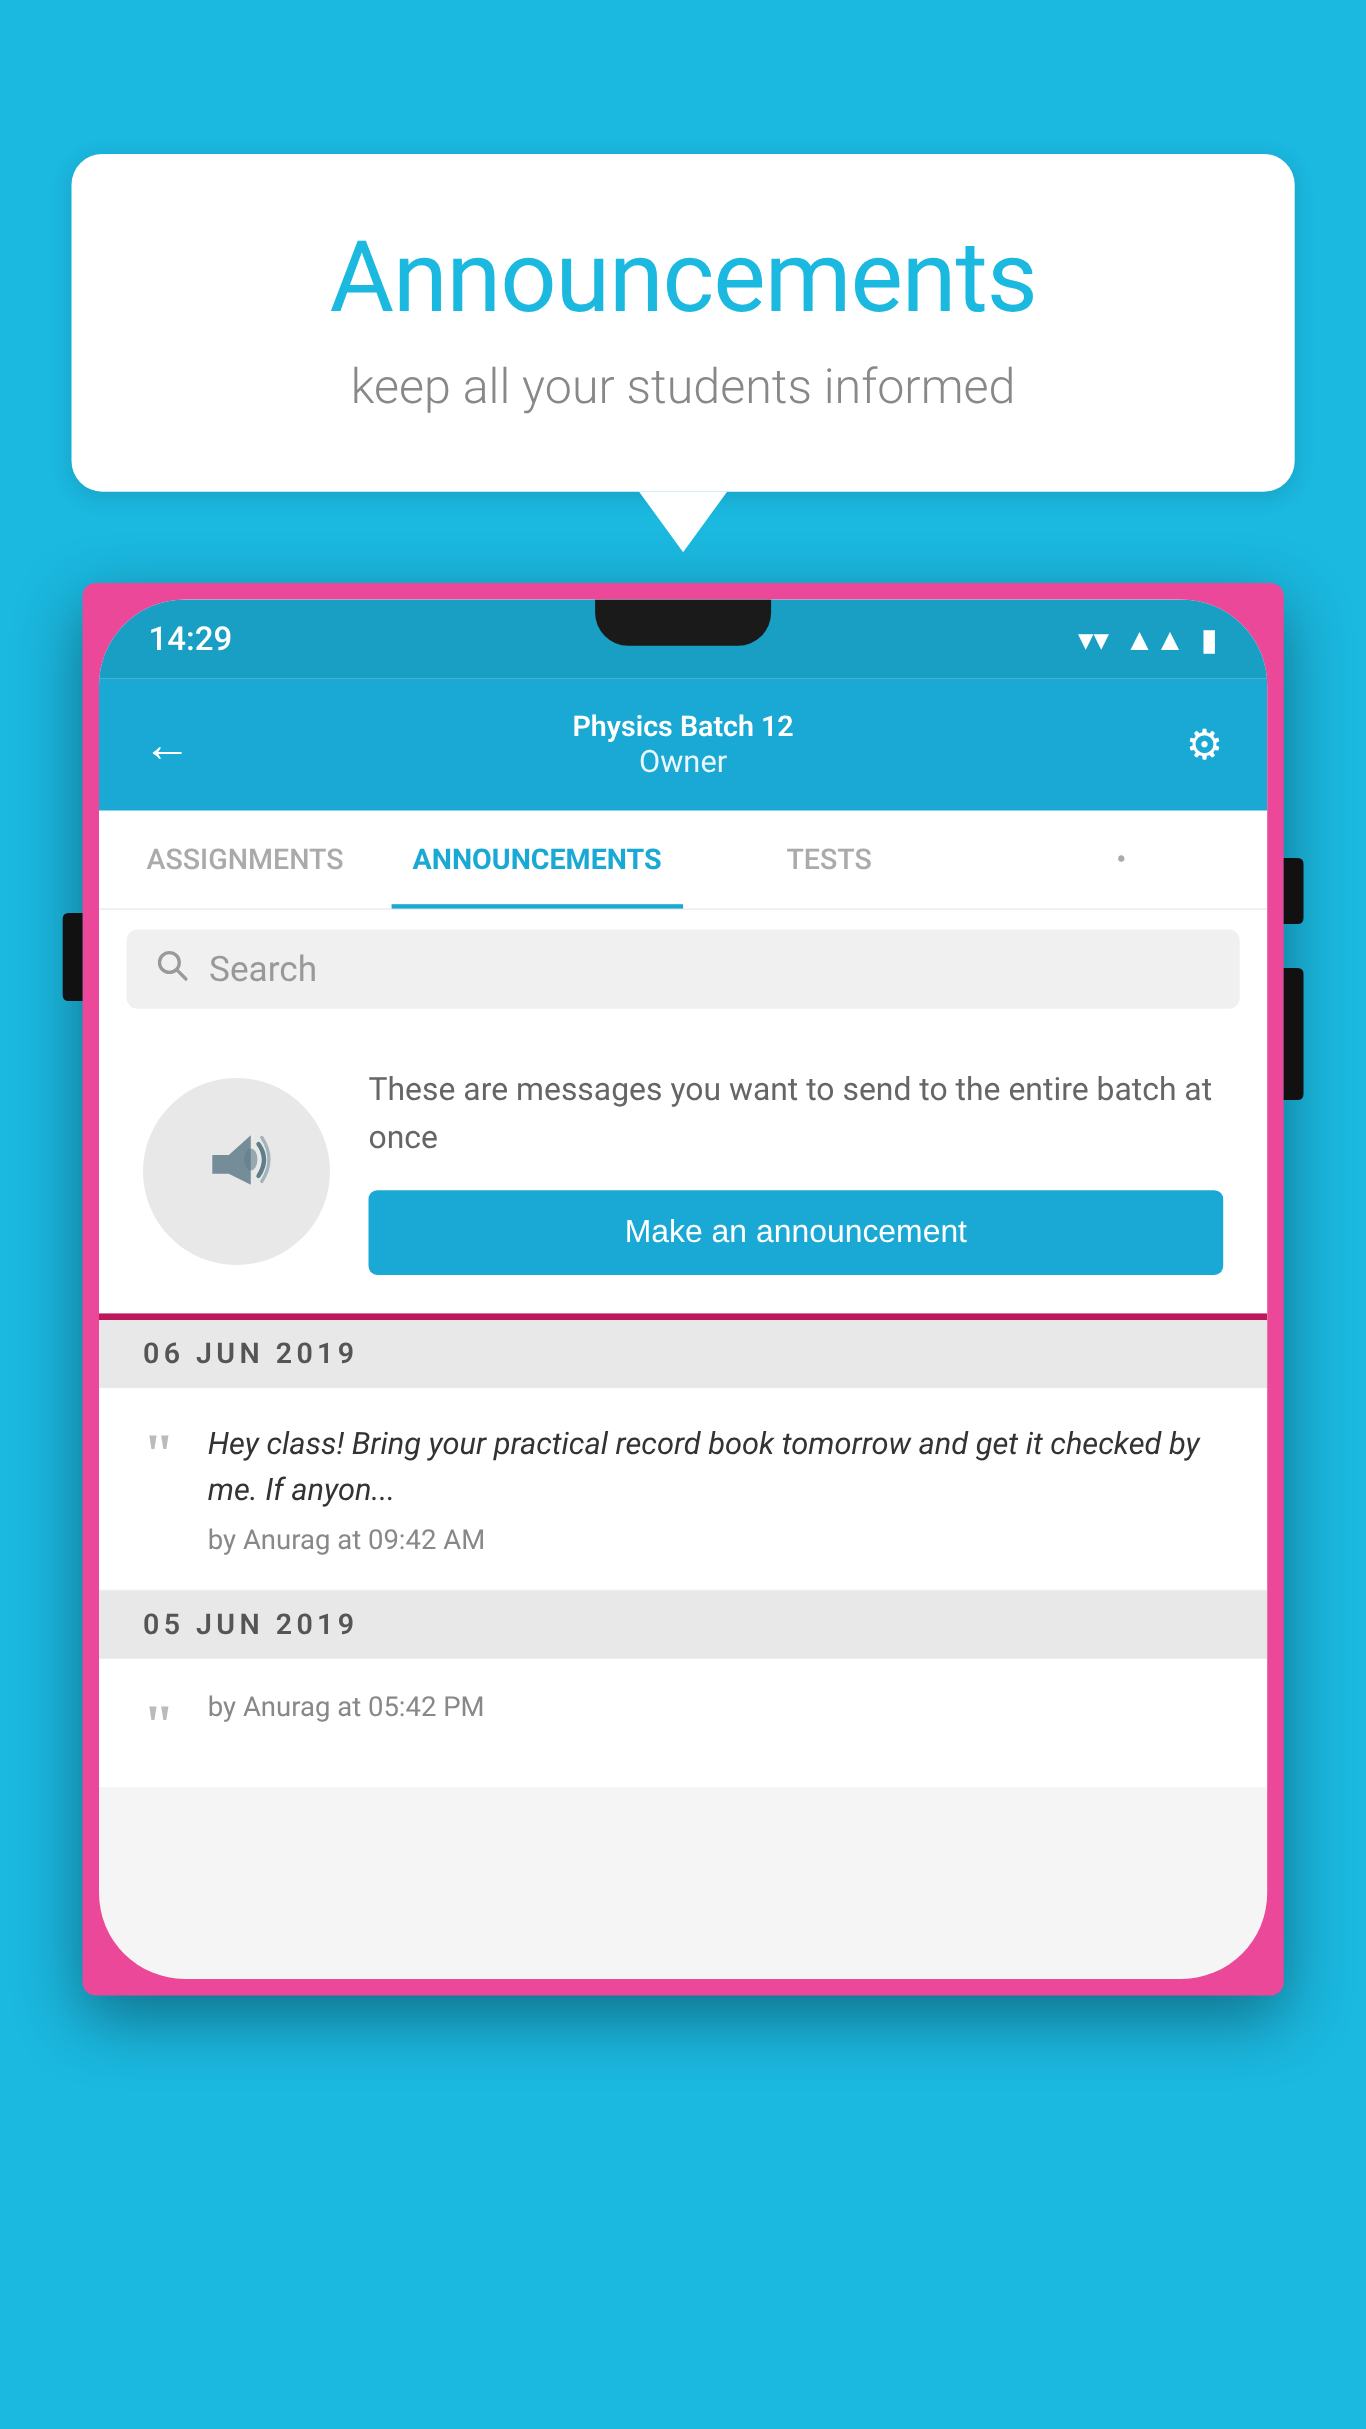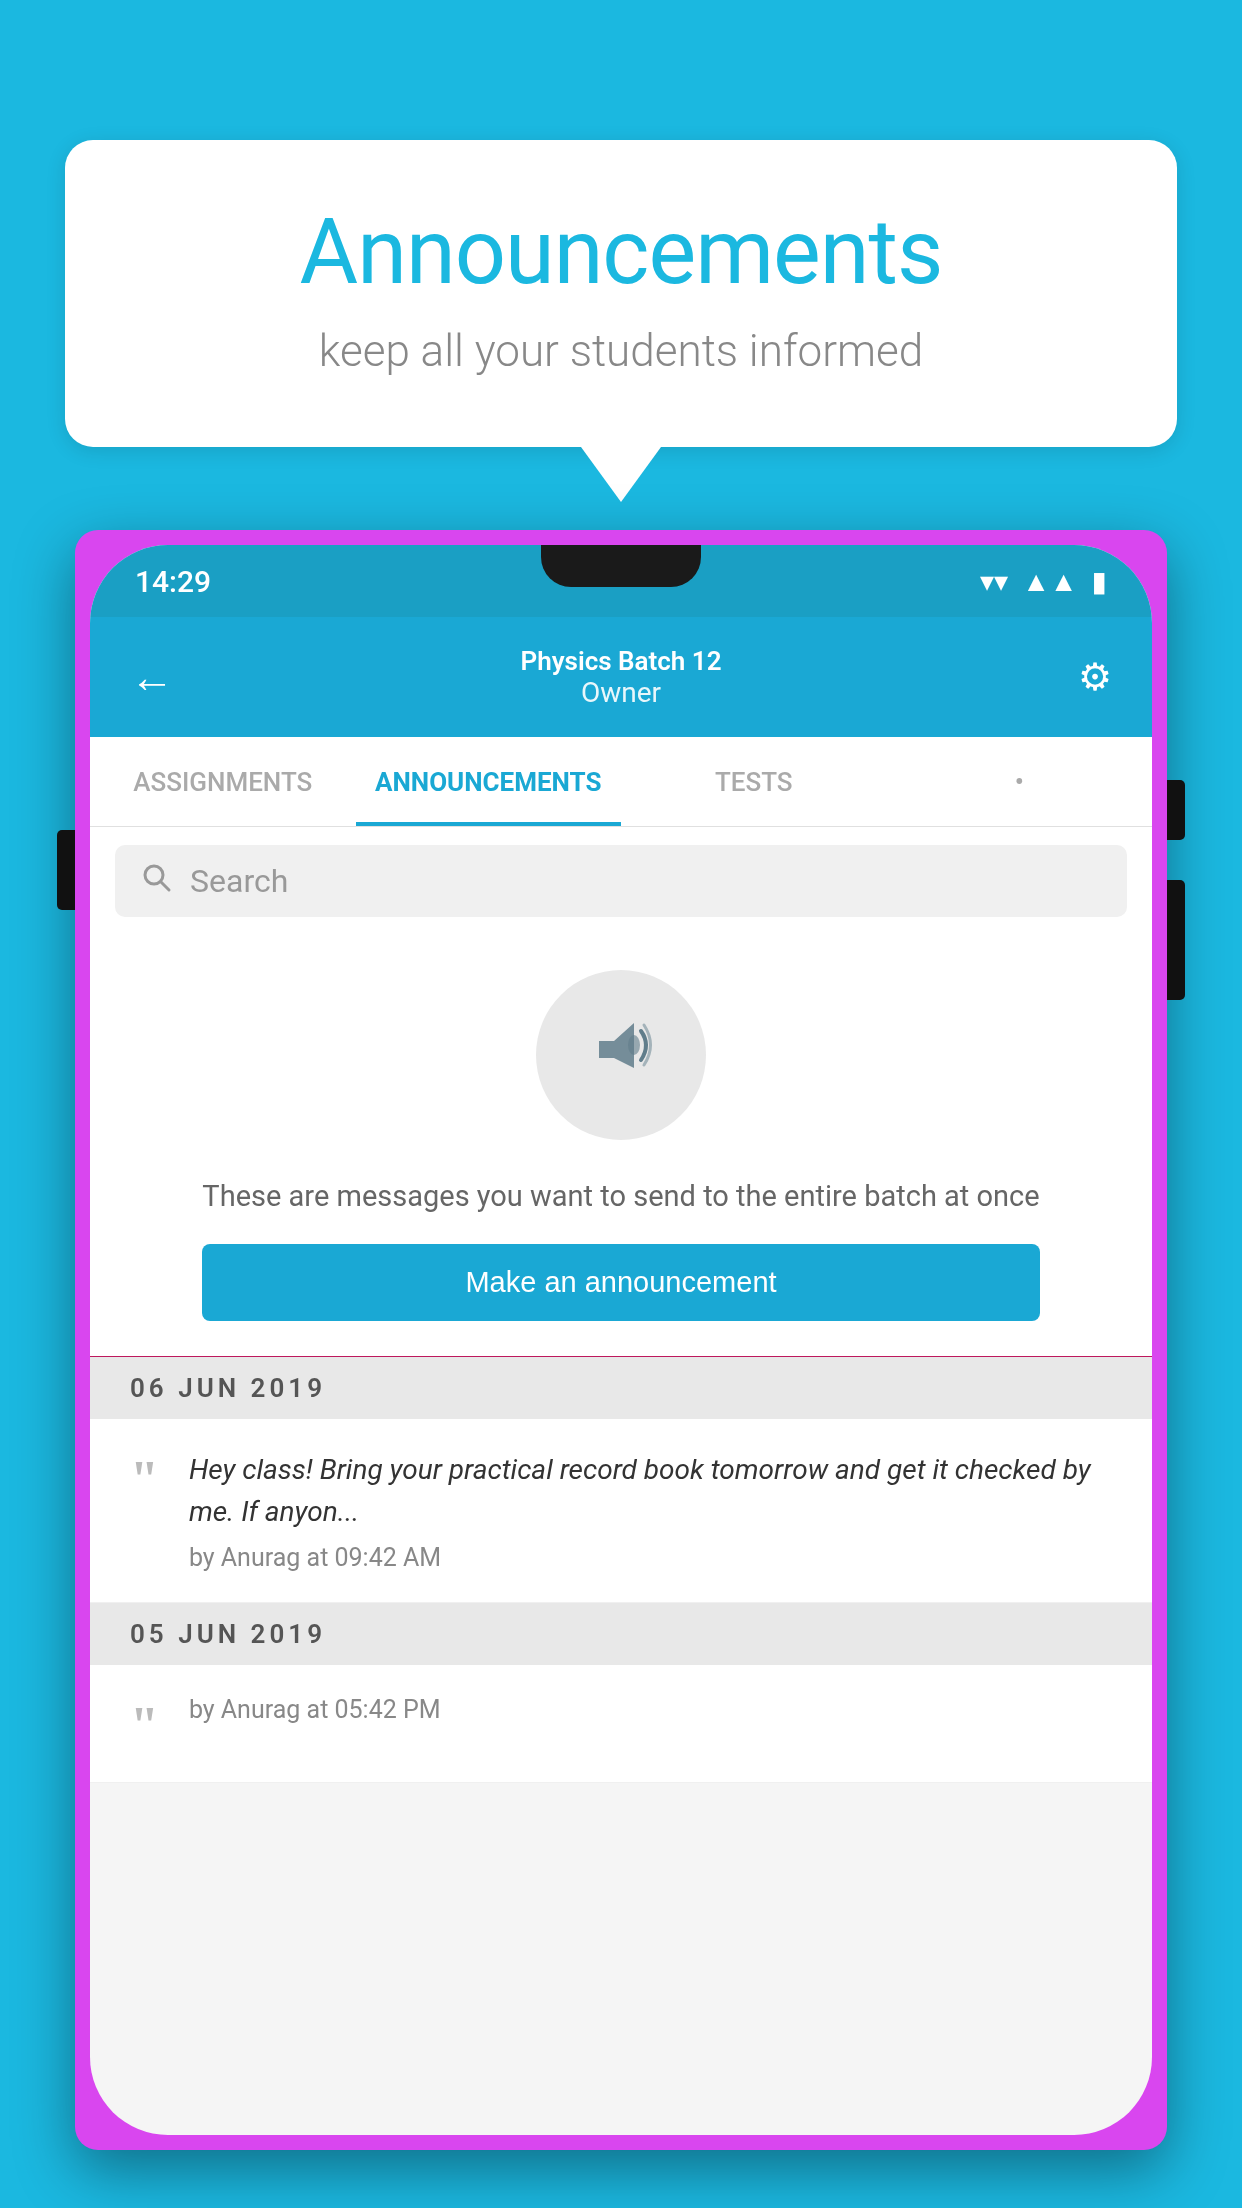--- a/index.html
+++ b/index.html
@@ -60,23 +60,23 @@
     .phone-wrapper {
       position: absolute;
       top: 530px;
       left: 75px;
       right: 75px;
       bottom: 0px;
     }
 
     .phone-frame {
       width: 100%;
-      height: 1620px;
-      background: #d946ef;
-      border-radius: 23px;
+      height: 1284px;
+      background: #ec4899;
+      border-radius: 12px;
       padding: 15px;
       box-shadow: 0 20px 60px rgba(0,0,0,0.4);
       position: relative;
     }
 
     .phone-screen {
       width: 100%;
       height: 100%;
       background: #f5f5f5;
       border-radius: 78px;
@@ -229,22 +229,21 @@
     }
 
     
     .announcement-prompt {
       background: white;
       margin: 0;
       padding: 35px 40px;
       display: flex;
       align-items: center;
       gap: 35px;
-      border-bottom: 1px solid #be185d;
-      flex-direction: column;
+      border-bottom: 6px solid #be185d;
     }
 
     .megaphone-circle {
       width: 170px;
       height: 170px;
       background: #e8e8e8;
       border-radius: 50%;
       display: flex;
       align-items: center;
       justify-content: center;

